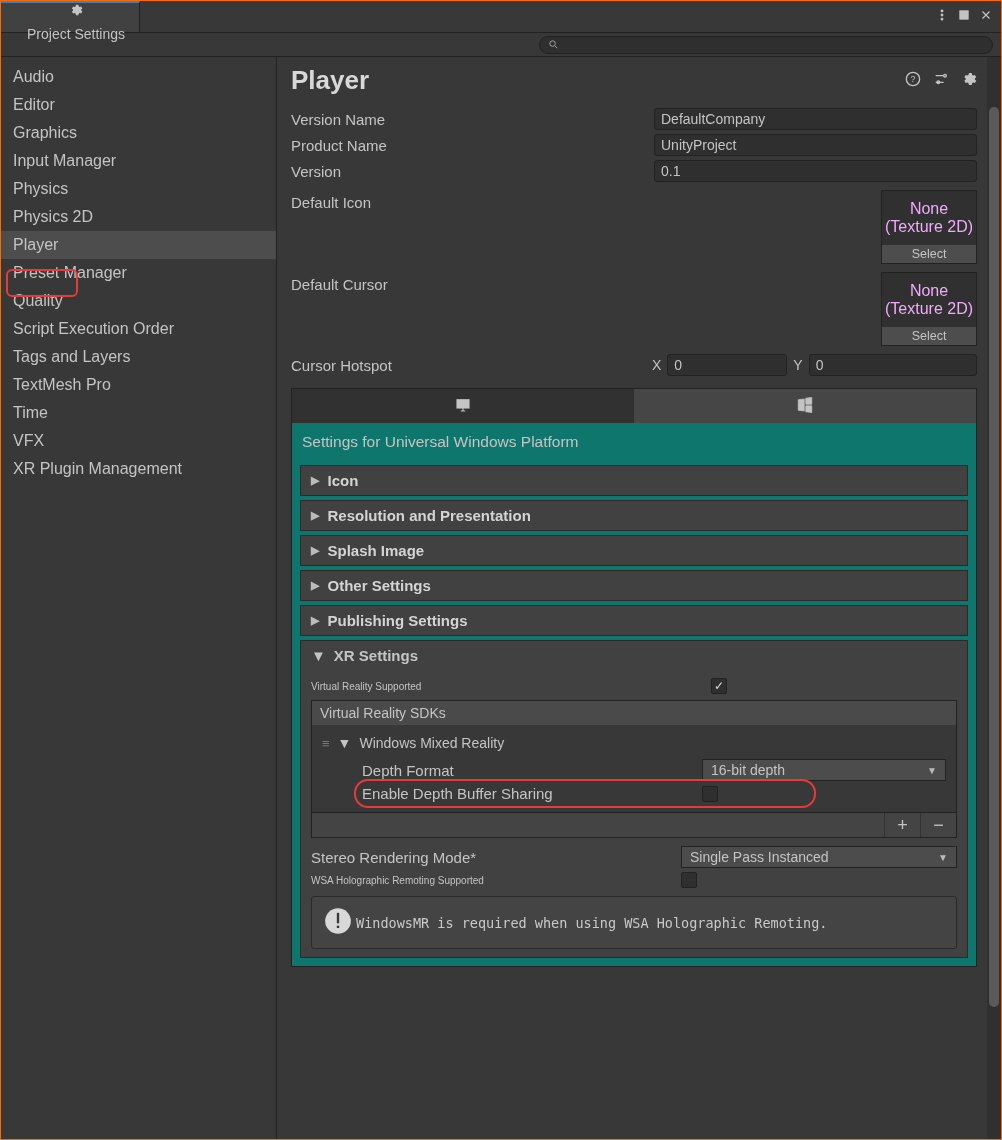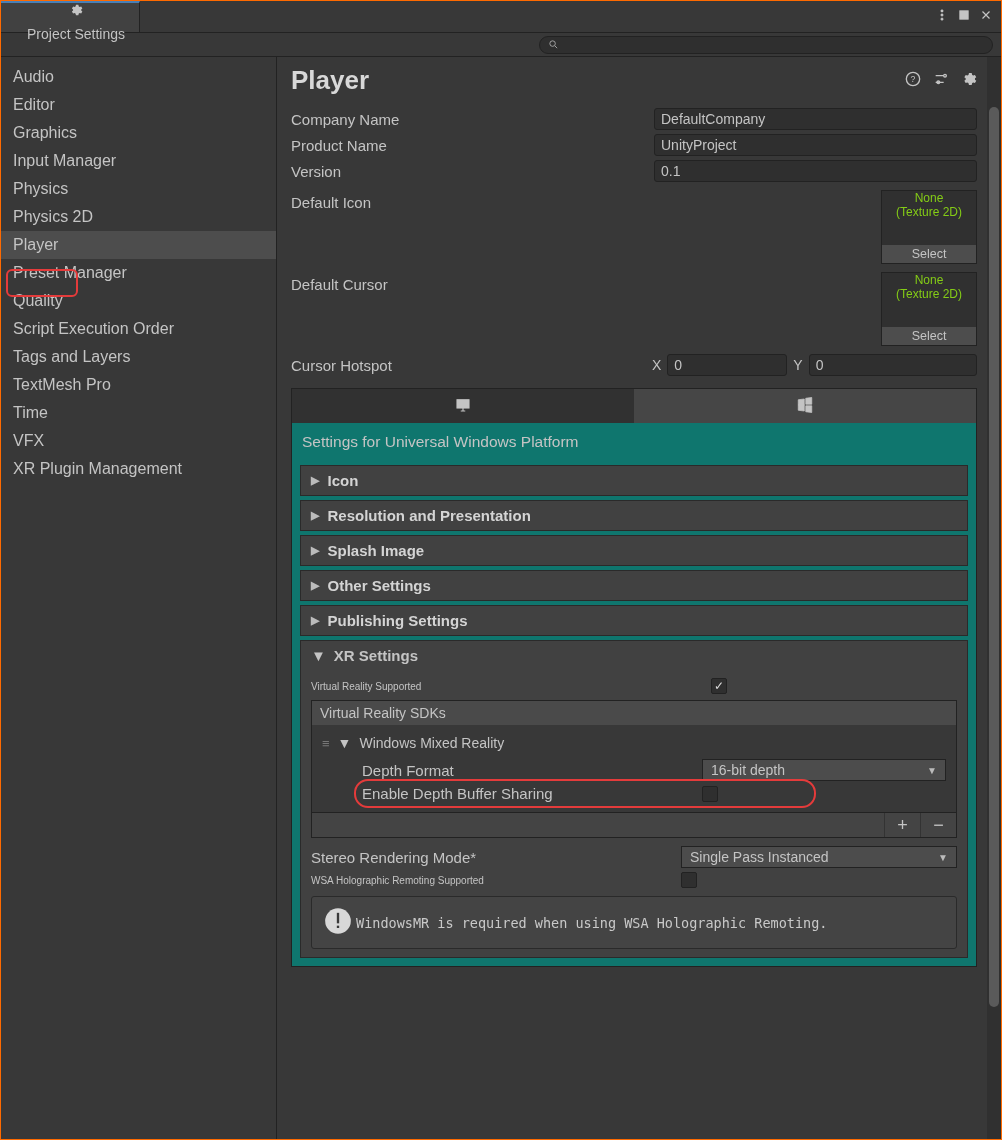--- a/index.html
+++ b/index.html
@@ -156,23 +156,23 @@
   display: flex;
   flex-direction: column;
   align-items: center;
 }
 .texture-box .tex-top {
   height: 54px;
   width: 100%;
   display: flex;
   flex-direction: column;
   align-items: center;
-  justify-content: flex-start;
-  font-size: 12px;
-  color: #84cc16;
+  justify-content: center;
+  font-size: 16px;
+  color: #f0abfc;
 }
 .texture-box .tex-select {
   width: 100%;
   background: #4d4d4d;
   text-align: center;
   font-size: 12.5px;
   padding: 2px 0;
 }
 .hotspot-row {
   display: flex;
@@ -409,21 +409,21 @@
           </span>
           <span>
             <svg viewBox="0 0 24 24">
                 <path d="M12 8a4 4 0 100 8 4 4 0 000-8zm9 4a7 7 0 00-.1-1l2-1.6-2-3.4-2.4.9a7 7 0 00-1.7-1L16 3h-4l-.8 2.9a7 7 0 00-1.7 1L7.1 6 5 9.4l2 1.6a7 7 0 000 2l-2 1.6 2 3.4 2.4-.9a7 7 0 001.7 1L12 21h4l.8-2.9a7 7 0 001.7-1l2.4.9 2-3.4-2-1.6c.1-.3.1-.7.1-1z"></path>
               </svg>
           </span>
         </div>
       </div>
 
       <div class="form-row">
-        <div class="form-label">Company Name</div>
+        <div class="form-label">Version Name</div>
         <div class="form-input">DefaultCompany</div>
       </div>
       <div class="form-row">
         <div class="form-label">Product Name</div>
         <div class="form-input">UnityProject</div>
       </div>
       <div class="form-row">
         <div class="form-label">Version</div>
         <div class="form-input">0.1</div>
       </div>

